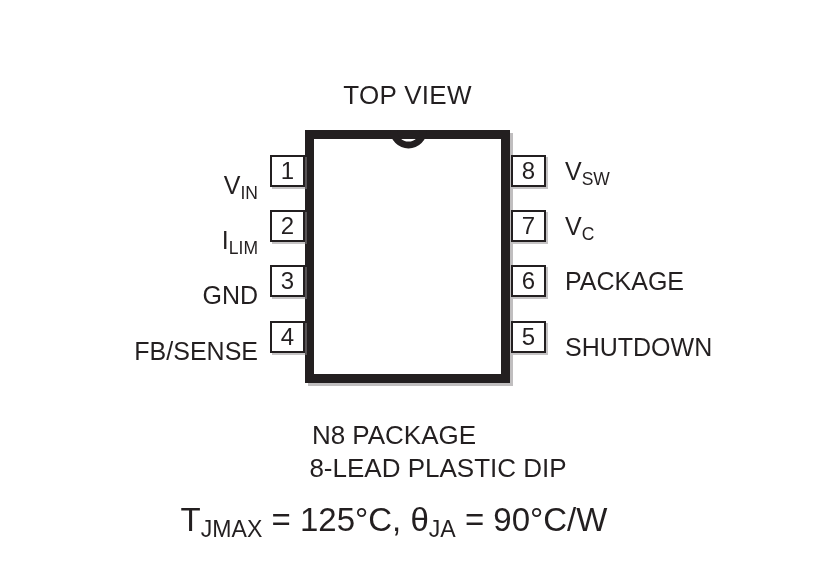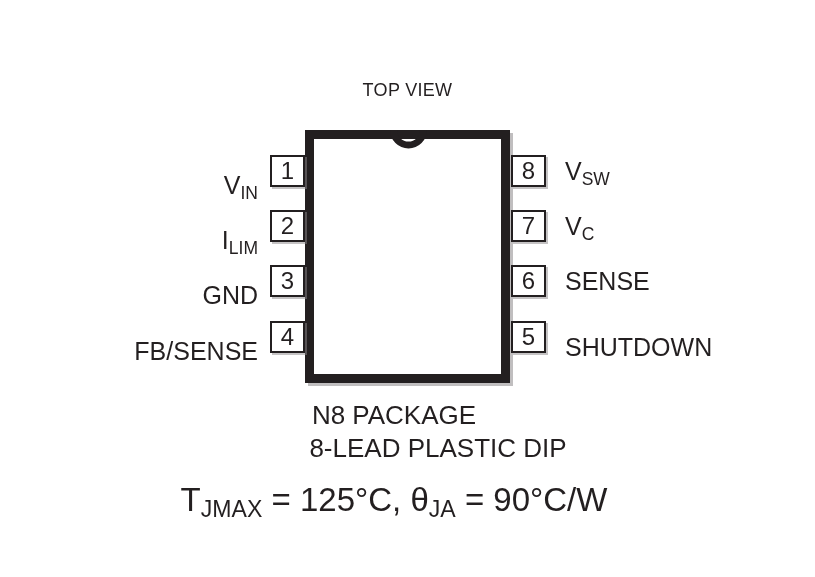--- a/index.html
+++ b/index.html
@@ -19,21 +19,21 @@
 
   
   .abs { position: absolute; }
 
   
   #top-view-title {
     left: 0;
     top: 80px;
     width: 815px;
     text-align: center;
-    font-size: 18px;
+    font-size: 26px;
     letter-spacing: 0.3px;
     color: #231f20;
     white-space: nowrap;
   }
 
   
   #package-body {
     left: 305px;
     top: 130px;
     width: 205px;
@@ -97,20 +97,21 @@
   }
 
   
   .caption {
     position: absolute;
     left: 0;
     width: 788px;
     text-align: center;
     color: #231f20;
     white-space: nowrap;
+    margin-top: 20px;
   }
   #caption-package   { top: 400px; font-size: 26px; }
   #caption-leadtype  { top: 433px; font-size: 26px; padding-left: 44px; }
   #caption-thermal   { top: 481px; font-size: 33px; }
   .caption sub {
     font-size: 0.70em;
     line-height: 0;
     vertical-align: baseline;
     position: relative;
     top: 0.26em;
@@ -141,21 +142,21 @@
 <div class="pin-box left" style="top:321px">4</div>
 <div class="pin-label left" style="top:321px"><span>FB/SENSE</span></div>
 
 <div class="pin-box right" style="top:155px">8</div>
 <div class="pin-label right" style="top:155px"><span>V</span><sub>SW</sub></div>
 
 <div class="pin-box right" style="top:210px">7</div>
 <div class="pin-label right" style="top:210px"><span>V</span><sub>C</sub></div>
 
 <div class="pin-box right" style="top:265px">6</div>
-<div class="pin-label right" style="top:265px"><span>SENSE</span></div>
+<div class="pin-label right" style="top:265px"><span>PACKAGE</span></div>
 
 <div class="pin-box right" style="top:321px">5</div>
 <div class="pin-label right" style="top:331px"><span>SHUTDOWN</span></div>
 
 <div class="caption" id="caption-package">N8 PACKAGE</div>
 
 <div class="caption" id="caption-leadtype">8-LEAD PLASTIC DIP</div>
 
 <div class="caption" id="caption-thermal"><span>T</span><sub>JMAX</sub><span> = 125°C, θ</span><sub>JA</sub><span> = 90°C/W</span></div>
 

